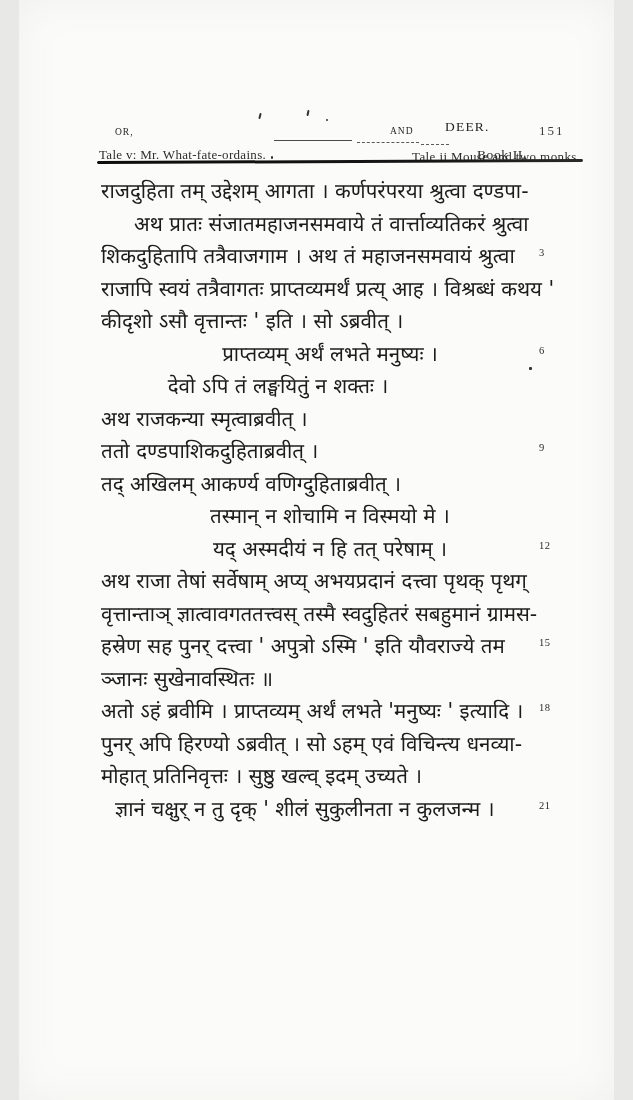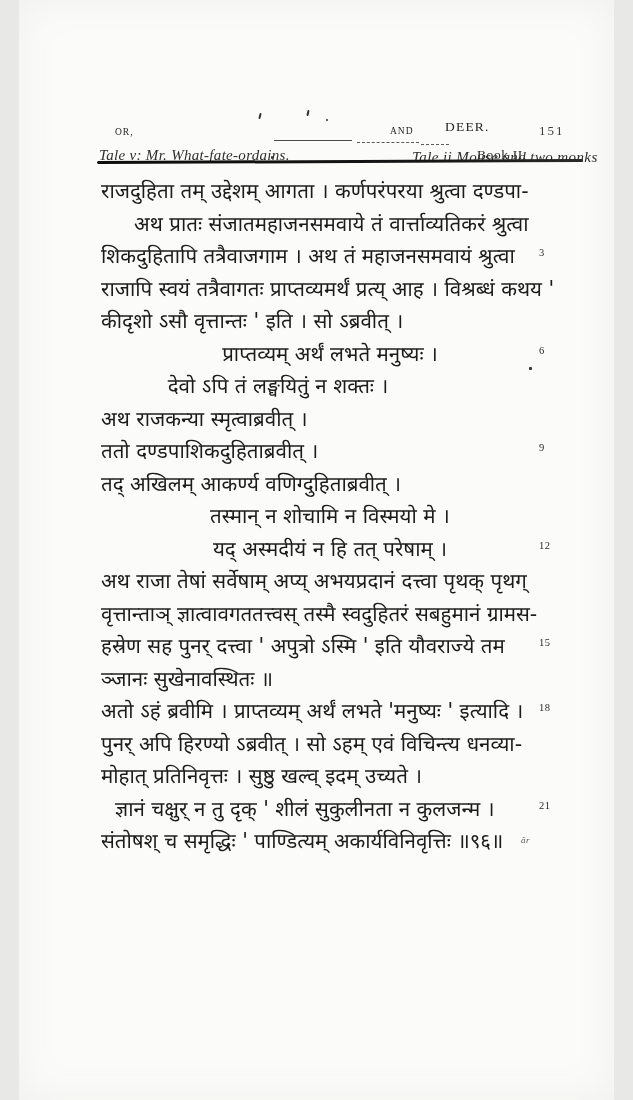--- a/index.html
+++ b/index.html
@@ -17,21 +17,21 @@
     box-shadow:inset 0 0 40px rgba(120,115,105,0.08);
   }
   
   .hdr-seg{position:absolute;white-space:nowrap;color:#262626;}
   .hdr-or{left:96px;top:127px;font-size:9.5px;letter-spacing:1px;text-transform:uppercase;}
   .hdr-main{left:117px;top:119px;font-size:13.5px;letter-spacing:1.4px;font-weight:500;}
   .hdr-and{left:371px;top:126px;font-size:9.5px;letter-spacing:1px;text-transform:uppercase;}
   .hdr-deer{left:394px;top:119px;font-size:13.5px;letter-spacing:1.2px;font-weight:500;margin-left:32px;}
   .hdr-book{left:458px;top:119px;font-size:13.5px;letter-spacing:0.6px;margin-top:28px;}
   .hdr-folio{left:520px;top:123px;font-size:13px;letter-spacing:2px;color:#3d3d3d;}
-  .sub{position:absolute;font-size:15px;color:#2e2e2e;white-space:nowrap;font-style:italic;}
+  .sub{position:absolute;font-size:13px;color:#2e2e2e;white-space:nowrap;}
   .sub-left{left:80px;top:147px;letter-spacing:0.3px;}
   .sub-right{left:393px;top:149px;letter-spacing:0.4px;}
   .rule{
     position:absolute;left:78px;top:160px;width:486px;height:3px;
     background:linear-gradient(to right,#0c0c0c 0%,#161616 70%,#2a2a2a 100%);
     border-radius:2px;transform:rotate(-0.25deg);
   }
   
   .pencil{position:absolute;border-top:1.5px solid #4a4a4a;height:0;}
   .pencil.dash{border-top-style:dashed;border-top-color:#5a5a5a;}
@@ -162,19 +162,15 @@
       
     </div>
       <div class="line left">
       <span class="txt">मोहात् प्रतिनिवृत्तः । सुष्ठु खल्व् इदम् उच्यते ।</span>
       
     </div>
       <div class="line indent-sm">
       <span class="txt">ज्ञानं चक्षुर् न तु दृक् ' शीलं सुकुलीनता न कुलजन्म ।</span>
       <span class="mnum">21</span>
     </div>
-      <div class="line left">
-      <span class="txt">संतोषश् च समृद्धिः ' पाण्डित्यम् अकार्यविनिवृत्तिः ॥९६॥</span>
-      <span class="mnum sig">ār</span>
-    </div>
     </div>
 
 </div>
 
 </body></html>

